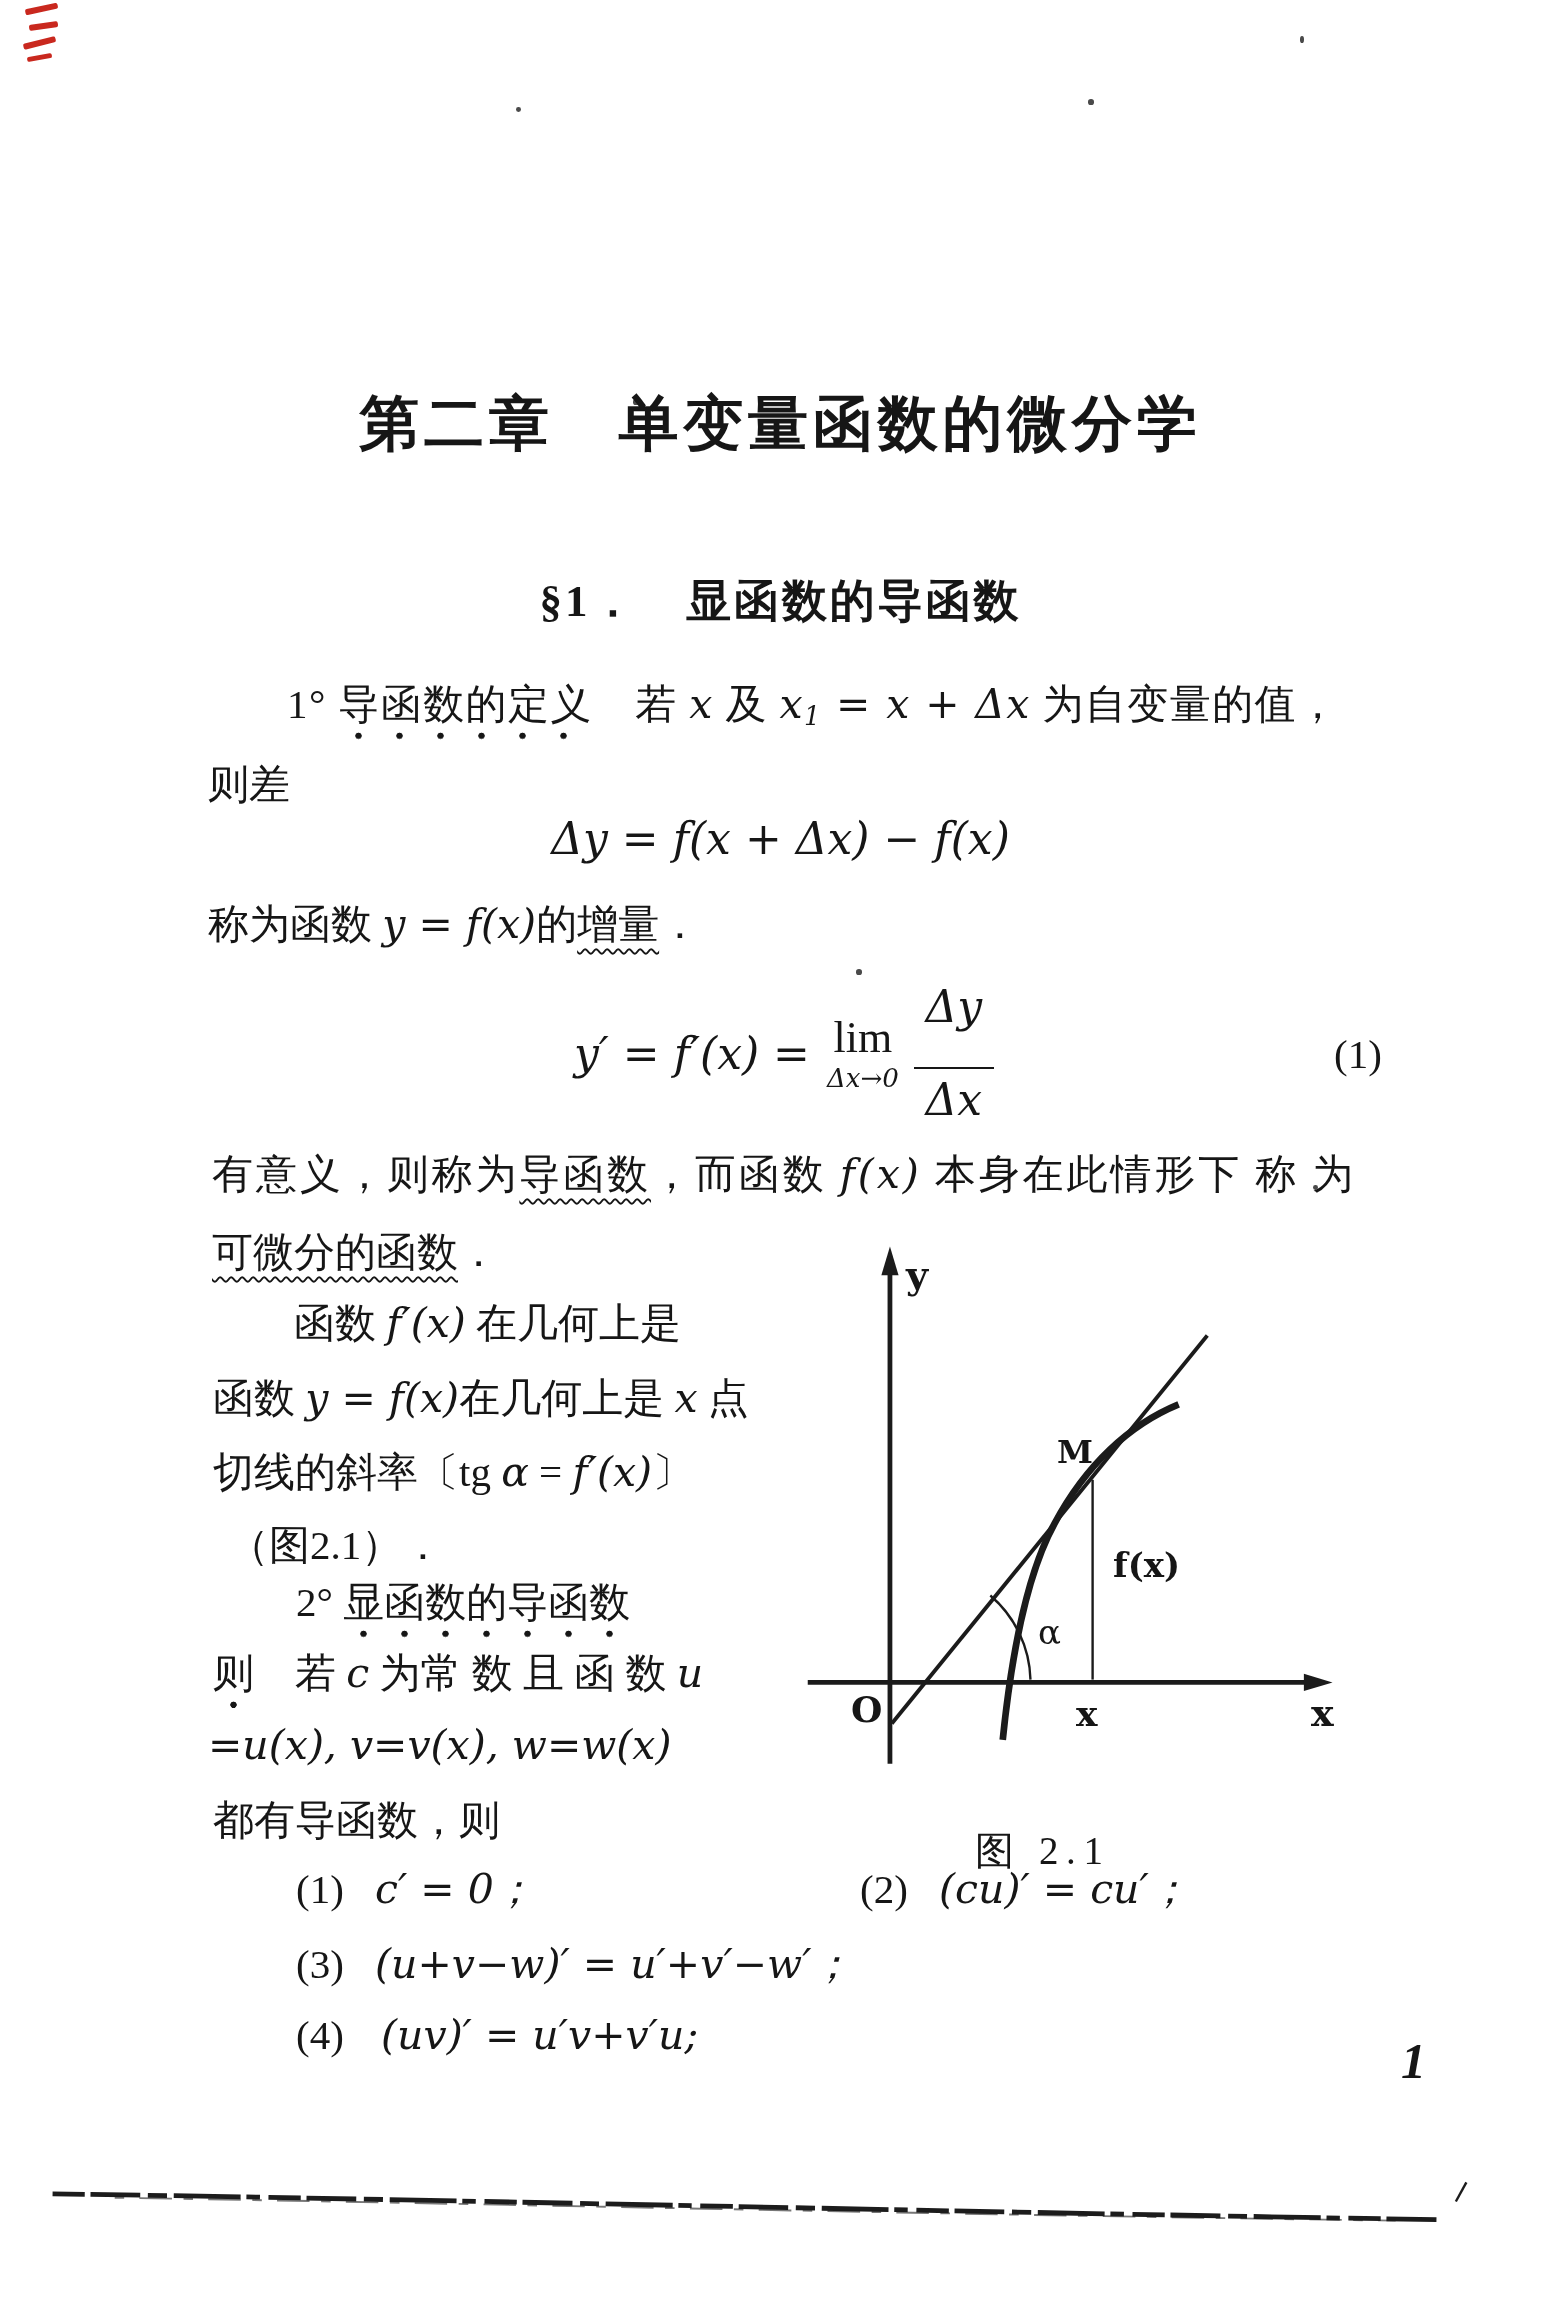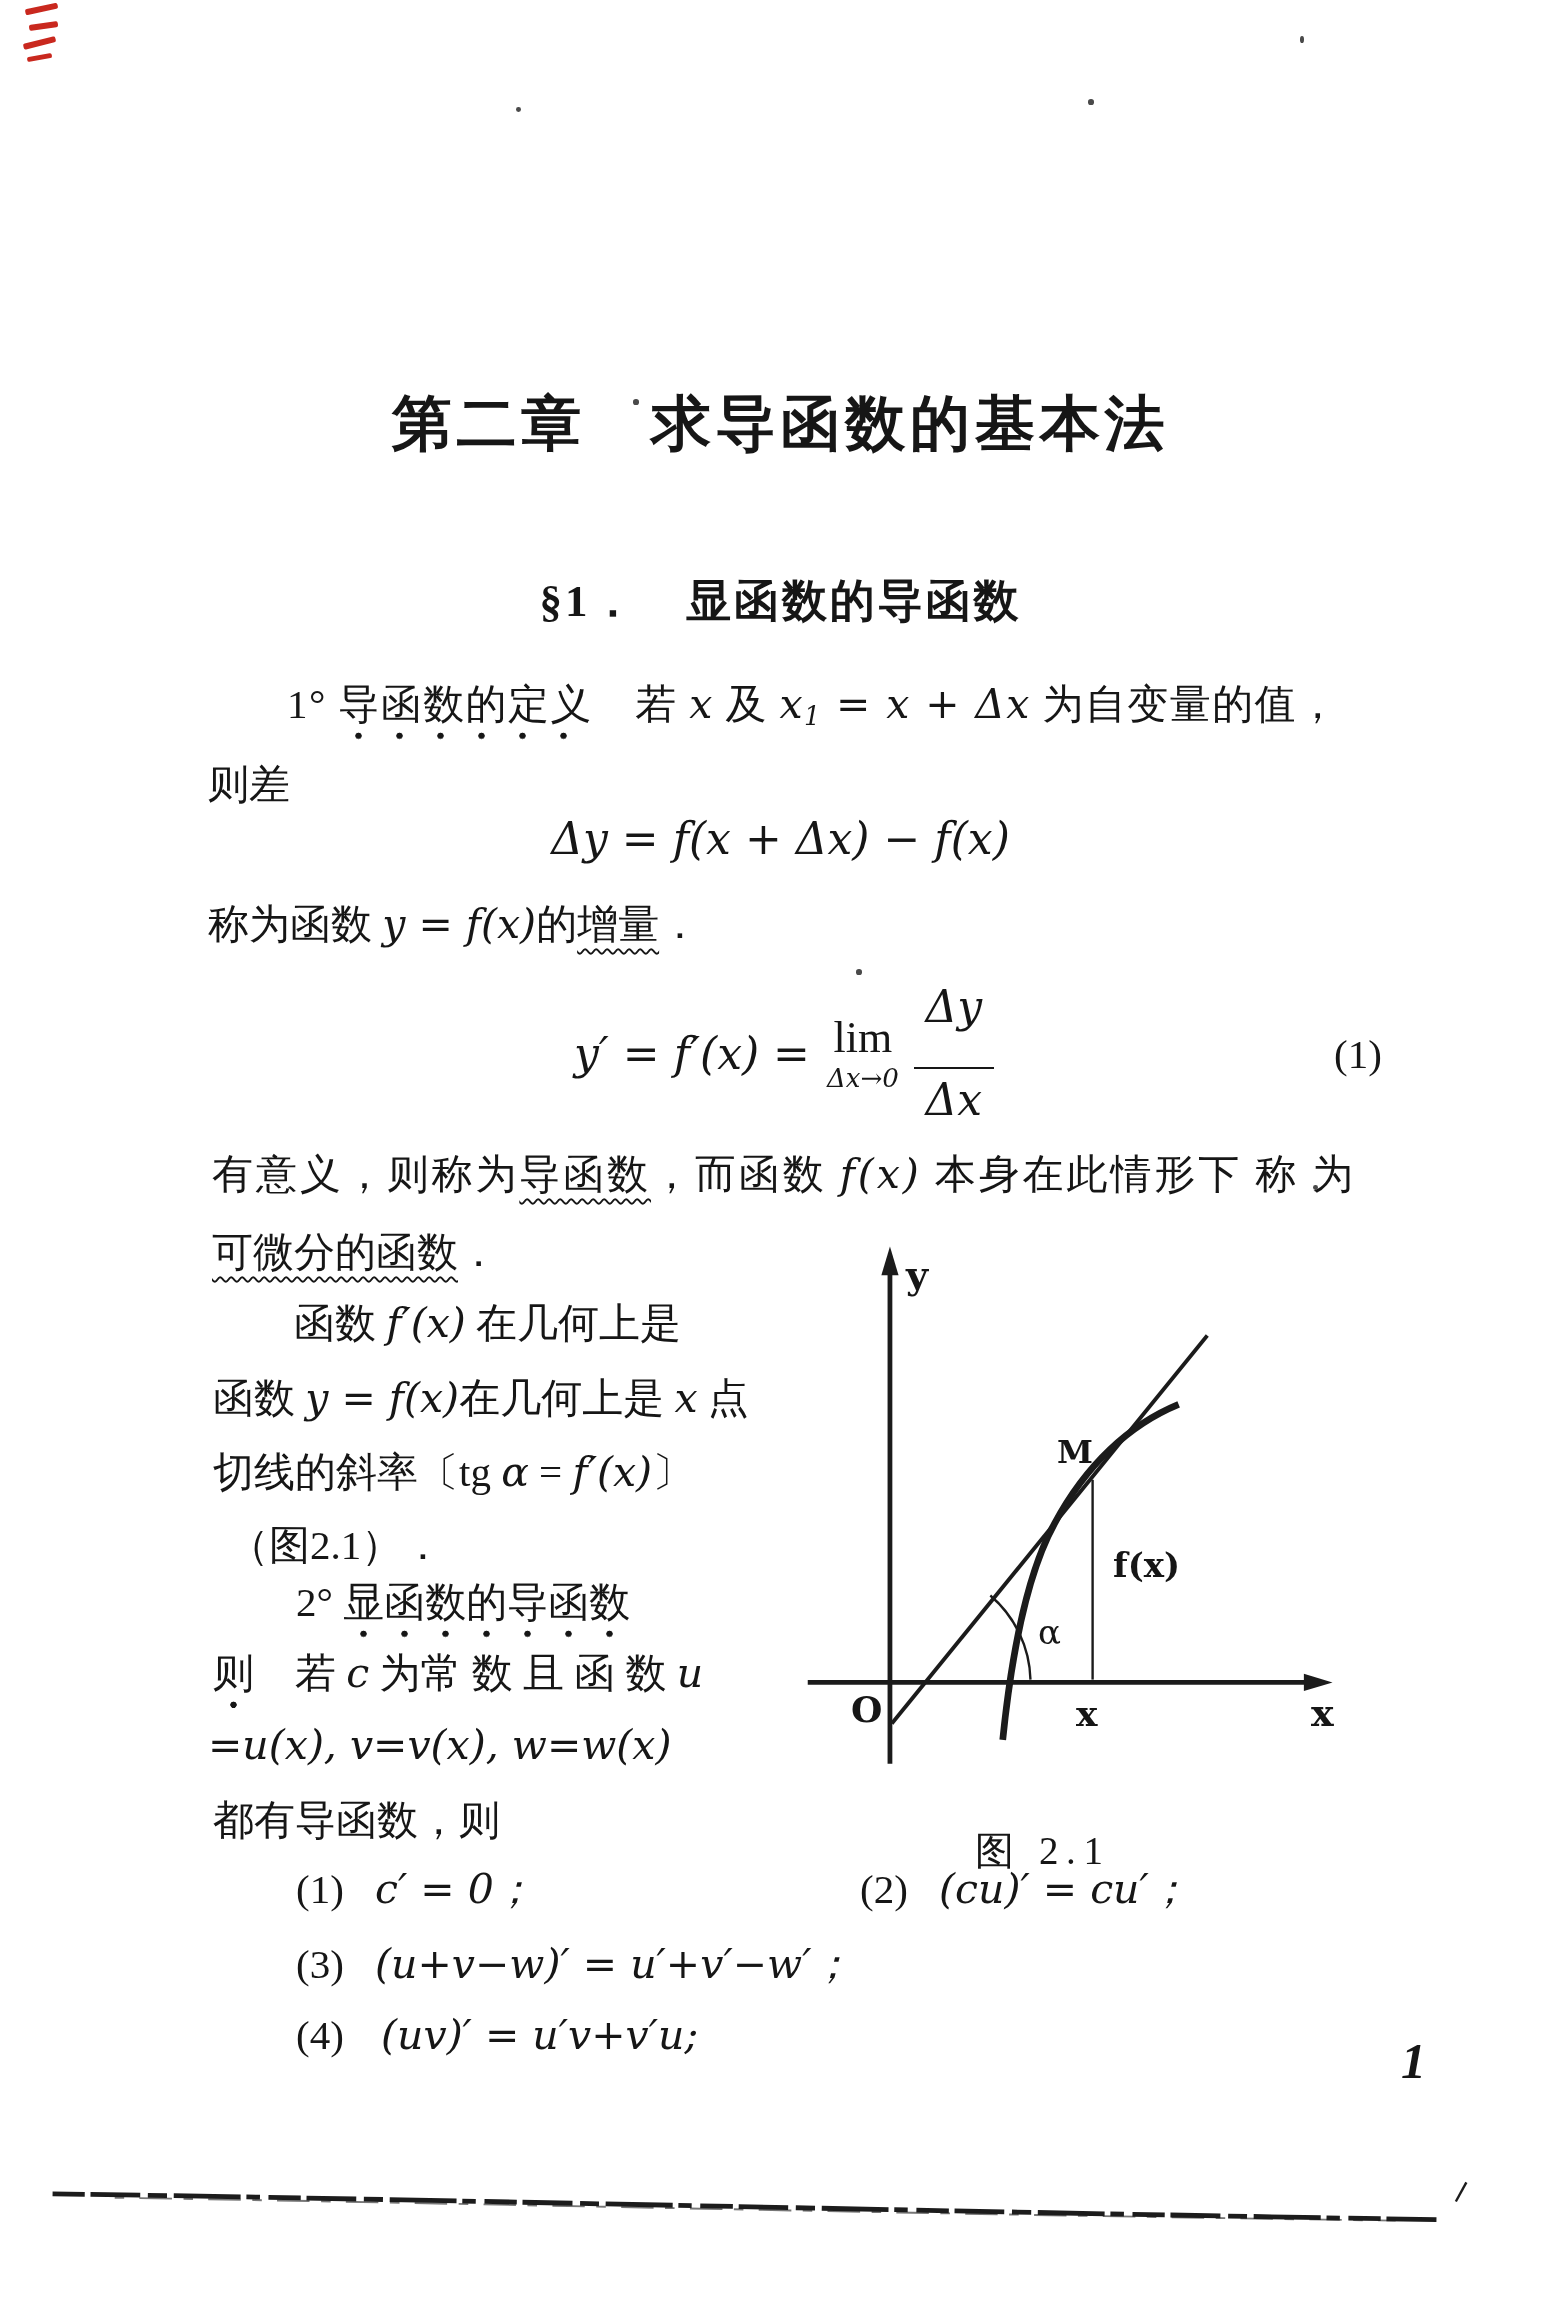--- a/index.html
+++ b/index.html
@@ -61,21 +61,21 @@
   <div class="redmark" style="left:27px;top:55px;width:25px;height:4.8px;transform:rotate(-10deg);"></div>
 
   <div class="speck" style="left:516px;top:107px;width:4.8px;height:4.8px;"></div>
   <div class="speck" style="left:1088px;top:99px;width:5.7px;height:5.7px;"></div>
   <div class="speck" style="left:1300px;top:36px;width:3.8px;height:6.7px;"></div>
   <div class="speck" style="left:633px;top:399px;width:5.7px;height:5.7px;"></div>
   <div class="speck" style="left:856px;top:969px;width:5.7px;height:5.7px;"></div>
   <div class="speck" style="left:986px;top:1172px;width:5.7px;height:5.7px;"></div>
   <div class="speck" style="left:1313px;top:1185px;width:4.8px;height:4.8px;"></div>
 
-  <div class="abs center title" style="top:384px;">第二章　求导函数的基本法</div>
+  <div class="abs center title" style="top:384px;">第二章　单变量函数的微分学</div>
 
   <div class="abs center section" style="top:551px;">§1．　显函数的导函数</div>
 
   <div class="abs body" style="top:677px;left:287px;letter-spacing:1.4px;"><span class="num">1°  </span><span class="dots">导函数的定义</span><span>　若 </span><span class="it">x</span><span> 及 </span><span class="it">x</span><span class="it sub">1</span><span class="it"> = </span><span class="it">x</span><span class="it"> + </span><span class="it">Δx</span><span> 为自变量的值，</span></div>
   <div class="abs body" style="top:757px;left:208px;">则差</div>
 
   <div class="abs center disp it" style="top:813px;">Δy = f(x + Δx) − f(x)</div>
 
   <div class="abs body" style="top:897px;left:208px;"><span>称为函数 </span><span class="it">y = f(x)</span><span>的</span><span class="wavy">增量</span><span>．</span></div>
 

